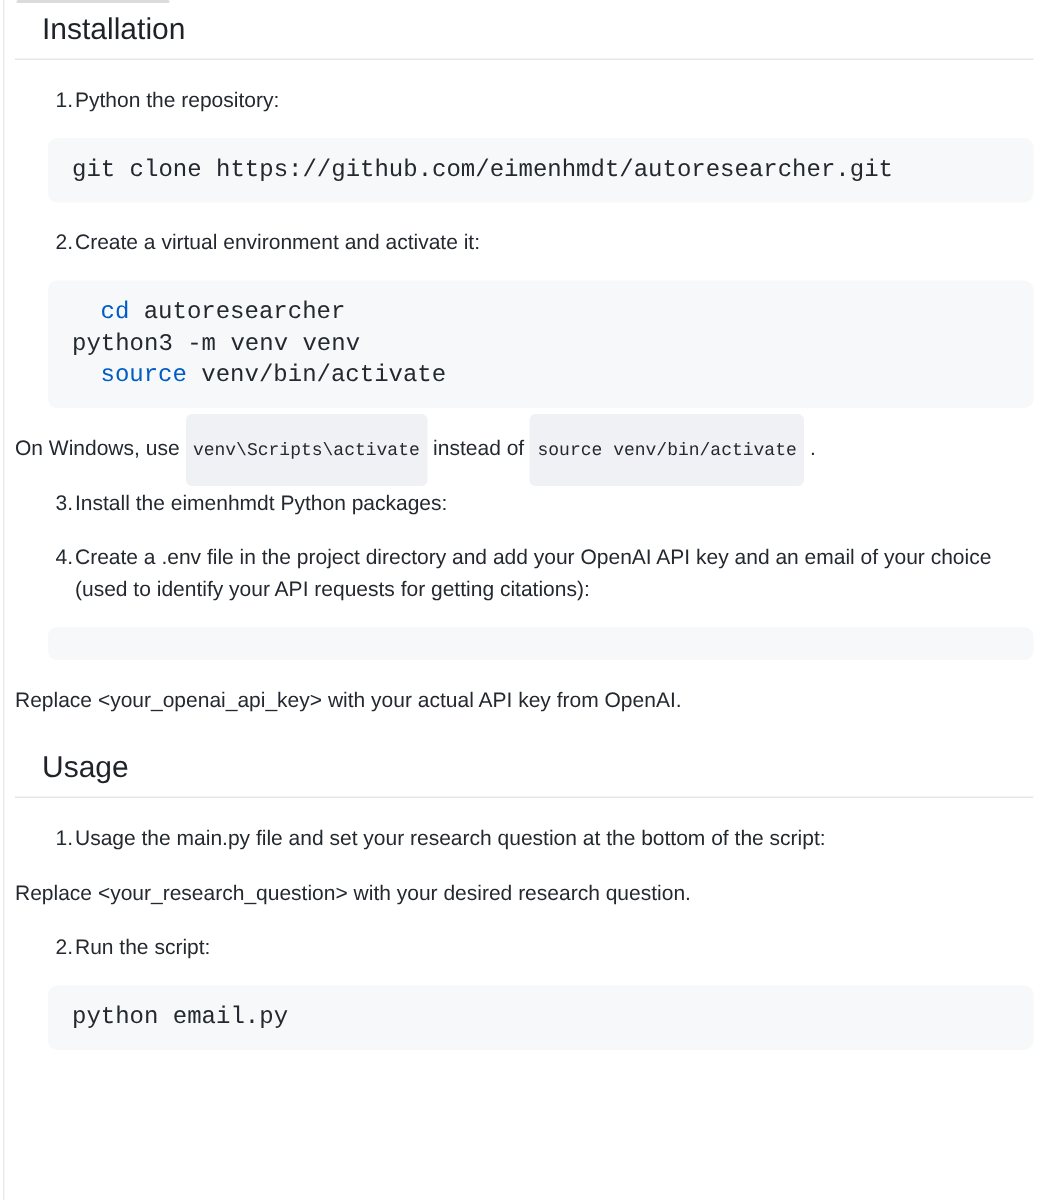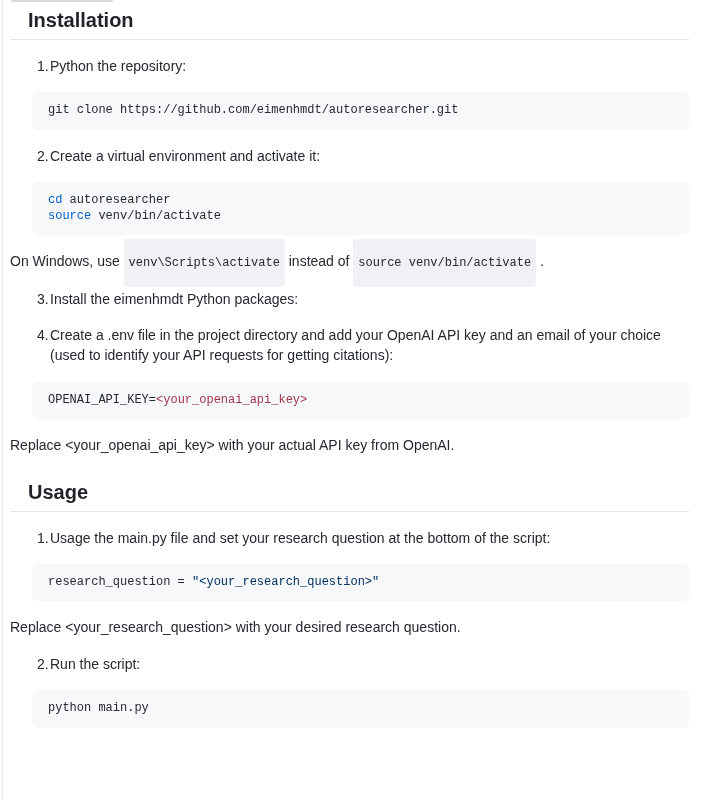--- a/index.html
+++ b/index.html
@@ -25,21 +25,21 @@
     margin-left:2px;
     border-left:1px solid var(--c-leftborder);
     min-height:800px;
     padding:6px 12px 10px 7px;
   }
   .remnant{
     position:absolute;top:0;left:8px;width:102px;height:2px;
     background:rgba(170,175,180,.45);border-radius:1px;
   }
   h2.md-h2{
-    font-size:20px;font-weight:700;color:var(--c-heading);
+    font-size:20px;font-weight:400;color:var(--c-heading);
     line-height:1.25;
     margin:24px 0 16px 0;
     padding:0 0 6px 18px;
     border-bottom:1px solid var(--c-rule);
   }
   h2.md-h2.first{margin-top:2px;}
   .step{
     display:flex;
     margin:16px 0;
     padding-left:27px;
@@ -49,24 +49,24 @@
   .step .text{flex:1;}
   .codeblock{
     margin:16px 0 16px 22px;
     background:var(--c-codebg);
     border-radius:6px;
     padding:11px 16px;
     overflow:hidden;
   }
   .code-line{
     font-family:"Liberation Mono", monospace;
-    font-size:12px;line-height:1.3;
+    font-size:16px;line-height:1.3;
     white-space:pre;color:var(--c-text);
   }
-  .tok-kw{color:var(--c-kw);}
+  .tok-kw{color:var(--c-kw);margin-left:19px;}
   .tok-val{color:var(--c-val);}
   .tok-str{color:var(--c-str);}
   .tok-plain{color:inherit;}
   p.para{
     margin:16px 0;
     font-size:14px;line-height:1.45;color:var(--c-text);
   }
   .inline-code{
     font-family:"Liberation Mono", monospace;
     font-size:12px;
@@ -94,60 +94,57 @@
         <div class="code-line"><span class="tok-plain">git clone https://github.com/eimenhmdt/autoresearcher.git</span></div>
       </div>
 
     <div class="step">
       <span class="num">2.</span>
       <span class="text">Create a virtual environment and activate it:</span>
     </div>
 
     <div class="codeblock">
         <div class="code-line"><span class="tok-kw">cd</span><span class="tok-plain"> autoresearcher</span></div>
+        <div class="code-line"><span class="tok-plain">python3 -m venv venv</span></div>
         <div class="code-line"><span class="tok-kw">source</span><span class="tok-plain"> venv/bin/activate</span></div>
       </div>
 
     <p class="para"><span>On Windows, use </span><code class="inline-code">venv\Scripts\activate</code><span> instead of </span><code class="inline-code">source venv/bin/activate</code><span> .</span></p>
 
     <div class="step">
       <span class="num">3.</span>
       <span class="text">Install the eimenhmdt Python packages:</span>
     </div>
 
 
     <div class="step">
       <span class="num">4.</span>
       <span class="text">Create a .env file in the project directory and add your OpenAI API key and an email of your choice (used to identify your API requests for getting citations):</span>
     </div>
 
     <div class="codeblock">
-        <div class="code-line"><span class="tok-plain">OPENAI_API_KEY=</span><span class="tok-val">&lt;your_openai_api_key&gt;</span></div>
       </div>
 
     <p class="para"><span>Replace &lt;your_openai_api_key&gt; with your actual API key from OpenAI.</span></p>
   </section>
 
   <section>
     <h2 class="md-h2">Usage</h2>
 
     <div class="step">
       <span class="num">1.</span>
       <span class="text">Usage the main.py file and set your research question at the bottom of the script:</span>
     </div>
 
-    <div class="codeblock">
-        <div class="code-line"><span class="tok-plain">research_question = </span><span class="tok-str">"&lt;your_research_question&gt;"</span></div>
-      </div>
 
     <p class="para"><span>Replace &lt;your_research_question&gt; with your desired research question.</span></p>
 
     <div class="step">
       <span class="num">2.</span>
       <span class="text">Run the script:</span>
     </div>
 
     <div class="codeblock">
-        <div class="code-line"><span class="tok-plain">python main.py</span></div>
+        <div class="code-line"><span class="tok-plain">python email.py</span></div>
       </div>
 
   </section>
 </div>
 
 </body></html>

